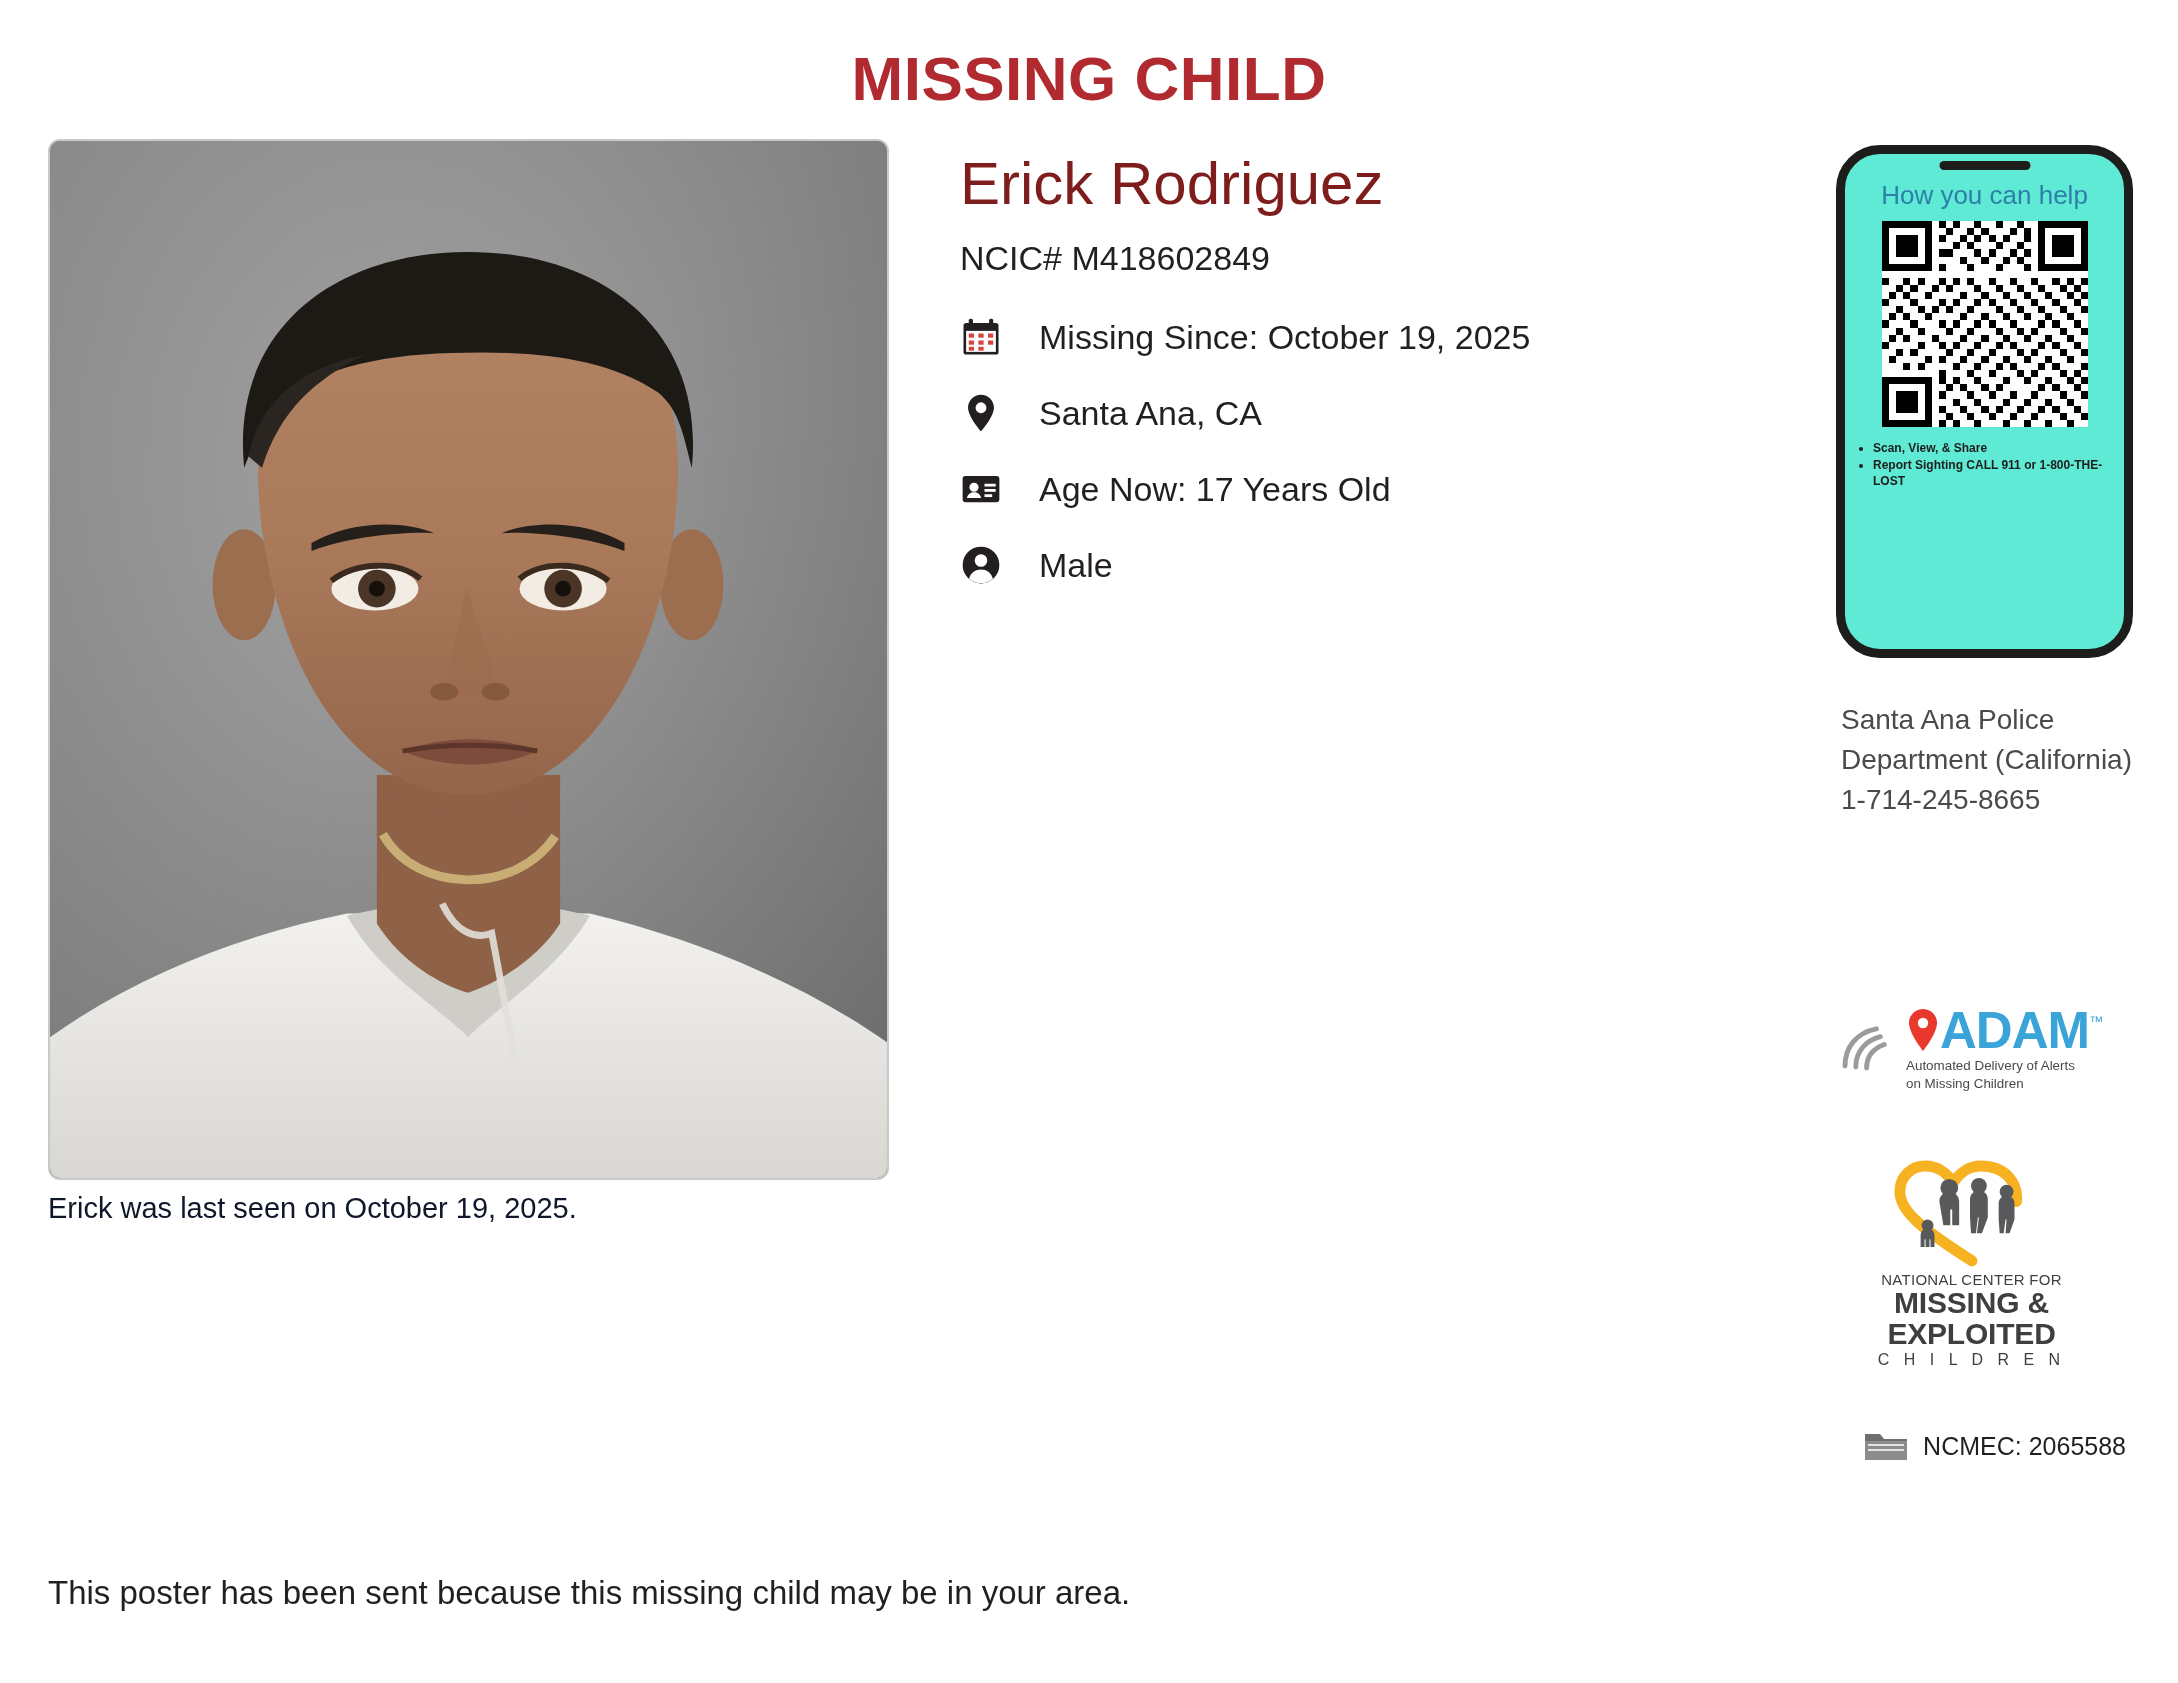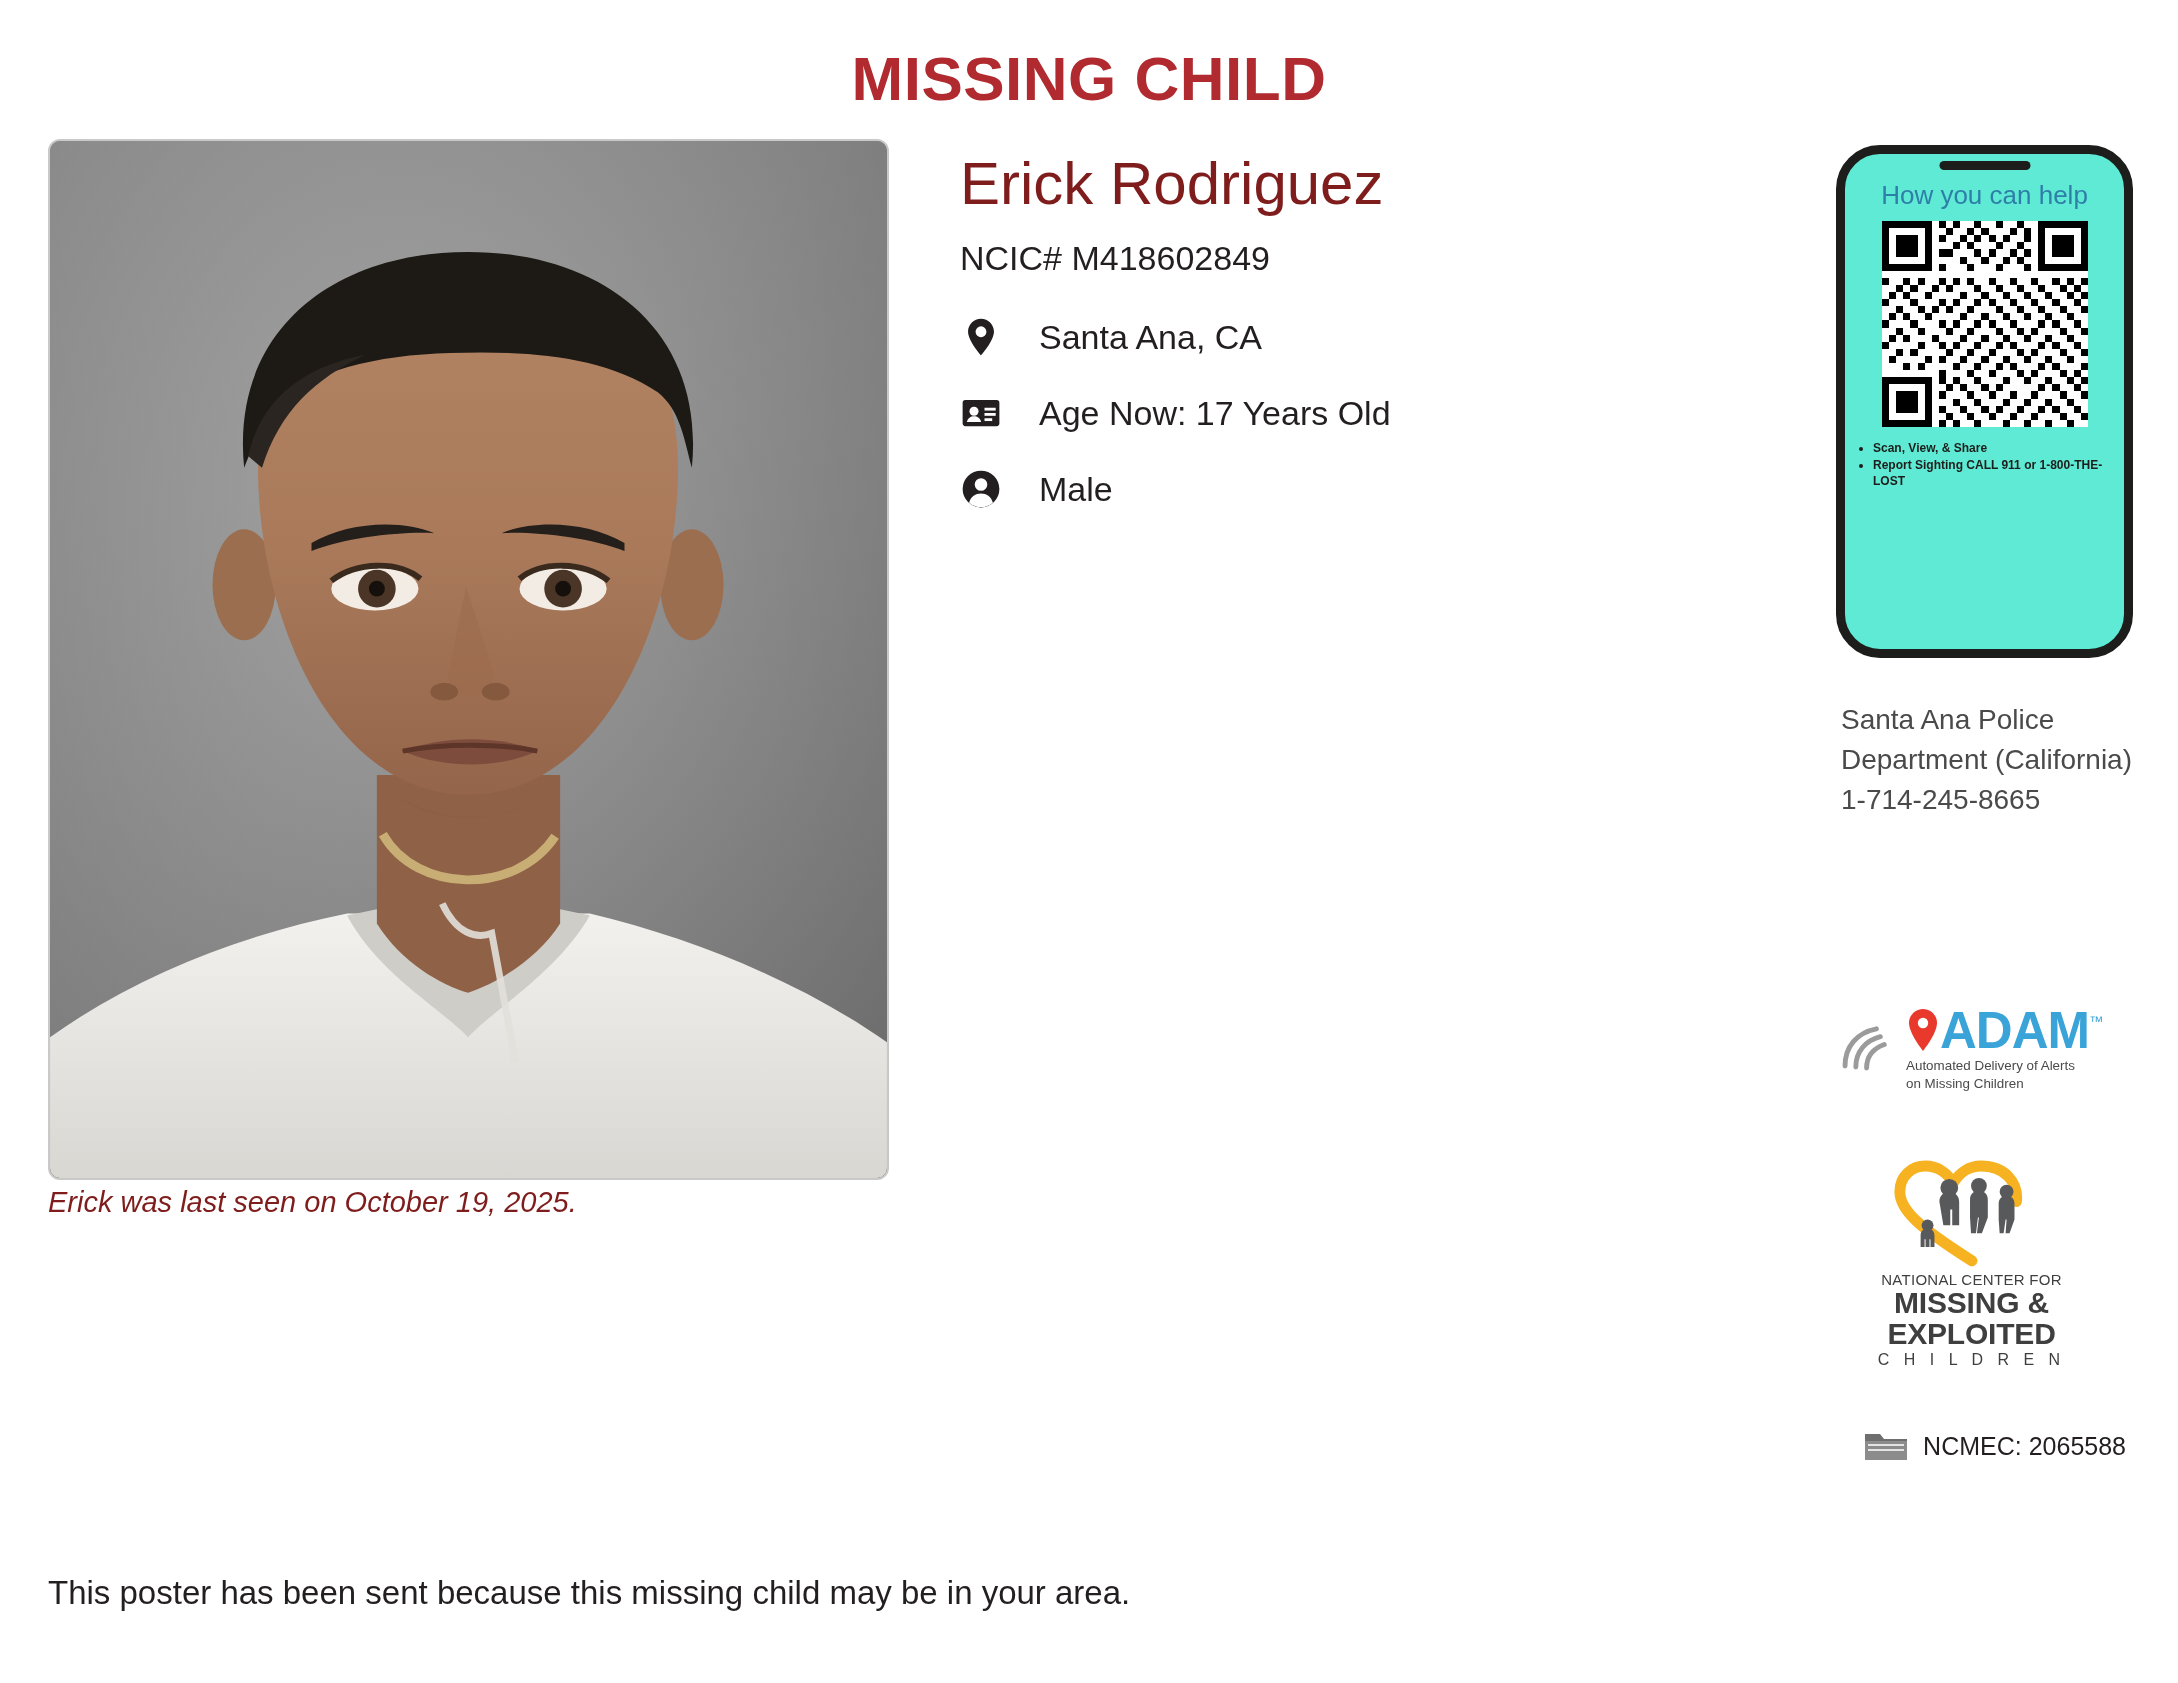--- a/index.html
+++ b/index.html
@@ -61,24 +61,23 @@
   .photo-frame {
     width: 837px;
     height: 1037px;
     border: 2px solid #c9c9c9;
     border-radius: 12px;
     overflow: hidden;
     background: #9a9a9a;
     position: relative;
   }
   .photo-caption {
-    margin-top: 6px;
+    margin-top: 12px;
     font-size: 29px;
-    color: #7f1d1d;
-    font-style: italic;
+    color: #0f172a;
   }
 
   .info-col {
     flex: 1 1 auto;
     padding-left: 75px;
     padding-top: 12px;
     box-sizing: border-box;
   }
   .child-name {
     font-size: 60px;
@@ -318,20 +317,41 @@
           <path d="M350 660 C390 690 460 690 498 660 C462 690 386 692 350 660 Z" fill="#8a5d42" opacity="0.4"></path>
         </svg>
       </div>
       <div class="photo-caption">Erick was last seen on October 19, 2025.</div>
     </div>
 
     <div class="info-col">
       <div class="child-name">Erick Rodriguez</div>
       <div class="ncic">NCIC# M418602849</div>
 
+      <div class="fact-row">
+        <div class="fact-icon">
+          <svg width="42" height="42" viewBox="0 0 24 24" xmlns="http://www.w3.org/2000/svg">
+            <rect x="2" y="4" width="20" height="18" rx="1.5" fill="#231f20"></rect>
+            <rect x="3.5" y="8.5" width="17" height="12" fill="#ffffff"></rect>
+            <rect x="5" y="1.5" width="2.4" height="4.5" rx="1" fill="#231f20"></rect>
+            <rect x="16.6" y="1.5" width="2.4" height="4.5" rx="1" fill="#231f20"></rect>
+            <g fill="#d6453f">
+              <rect x="5" y="10" width="3" height="2.4"></rect>
+              <rect x="10.5" y="10" width="3" height="2.4"></rect>
+              <rect x="16" y="10" width="3" height="2.4"></rect>
+              <rect x="5" y="14" width="3" height="2.4"></rect>
+              <rect x="10.5" y="14" width="3" height="2.4"></rect>
+              <rect x="16" y="14" width="3" height="2.4"></rect>
+              <rect x="5" y="17.6" width="3" height="2.2"></rect>
+              <rect x="10.5" y="17.6" width="3" height="2.2"></rect>
+            </g>
+          </svg>
+        </div>
+        <div class="fact-text">Missing Since: October 19, 2025</div>
+      </div>
 
       <div class="fact-row">
         <div class="fact-icon">
           <svg width="42" height="42" viewBox="0 0 24 24" xmlns="http://www.w3.org/2000/svg">
             <path d="M12 1.5C7.9 1.5 4.6 4.8 4.6 8.9c0 5.6 7.4 13.6 7.4 13.6s7.4-8 7.4-13.6c0-4.1-3.3-7.4-7.4-7.4z" fill="#231f20"></path>
             <circle cx="12" cy="9" r="3.1" fill="#ffffff"></circle>
           </svg>
         </div>
         <div class="fact-text">Santa Ana, CA</div>
       </div>

